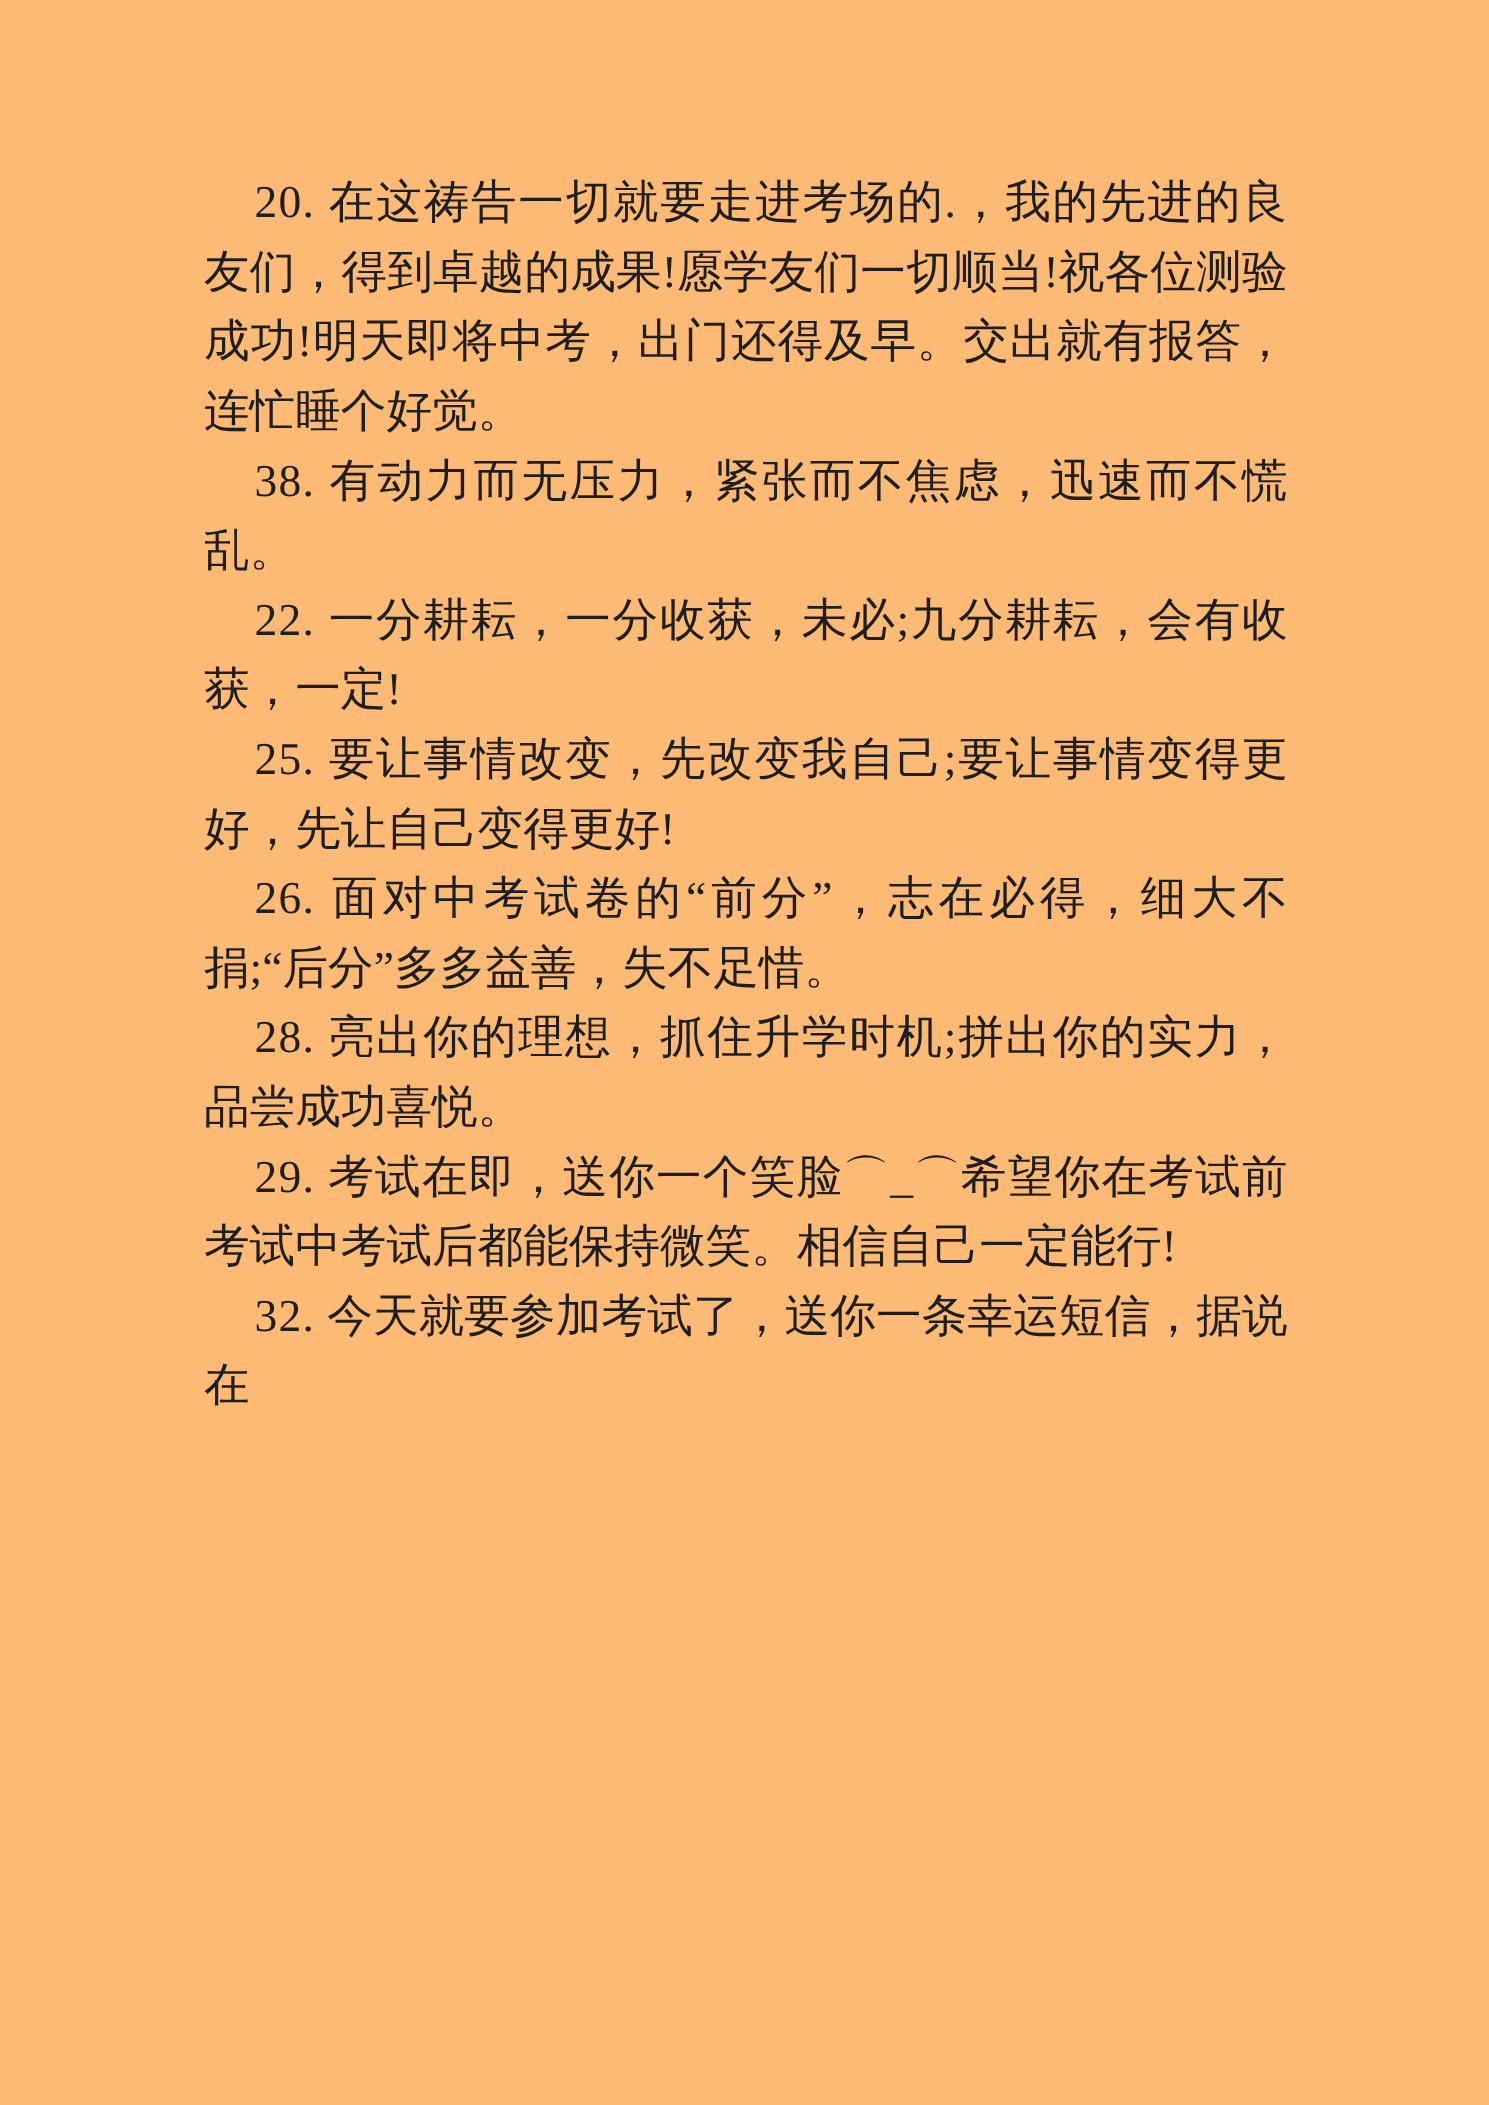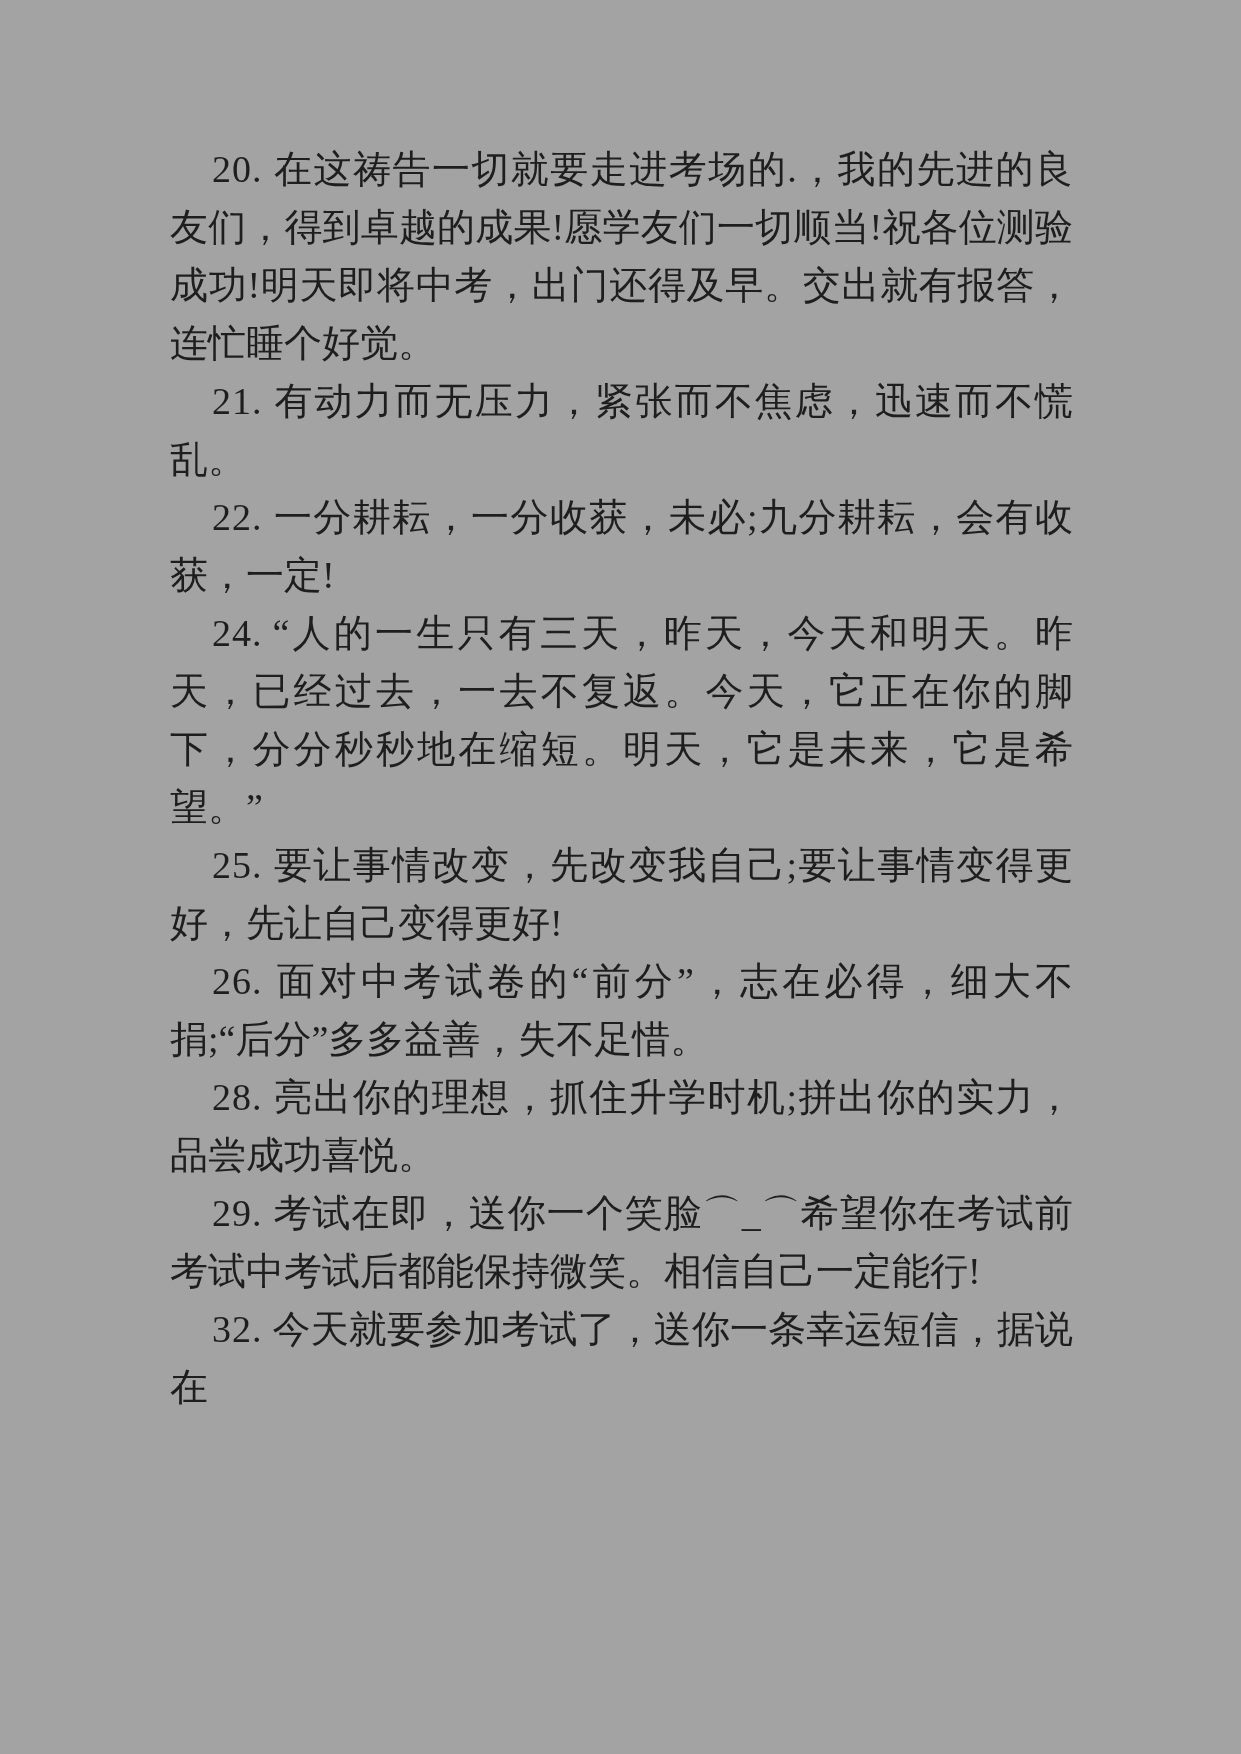--- a/index.html
+++ b/index.html
@@ -9,21 +9,21 @@
   }
   body {
     width: 1241px;
     height: 1754px;
     font-family: "Liberation Serif", "DejaVu Serif", serif;
   }
   .page {
     position: relative;
     width: 1241px;
     height: 1754px;
-    background: #a3a3a3;
+    background: #fdba74;
     overflow: hidden;
   }
   .content {
     position: absolute;
     left: 170px;
     top: 140px;
     width: 903px;
   }
   .para {
     margin: 0;
@@ -43,26 +43,25 @@
   }
 </style>
 </head>
 <body>
 
 <div class="page">
   <div class="content">
 
     <p class="para"><span class="num">20.</span><span>在这祷告一切就要走进考场的.，我的先进的良友们，得到卓越的成果!愿学友们一切顺当!祝各位测验成功!明天即将中考，出门还得及早。交出就有报答，连忙睡个好觉。</span></p>
 
-    <p class="para"><span class="num">21.</span><span>有动力而无压力，紧张而不焦虑，迅速而不慌乱。</span></p>
+    <p class="para"><span class="num">38.</span><span>有动力而无压力，紧张而不焦虑，迅速而不慌乱。</span></p>
 
     <p class="para"><span class="num">22.</span><span>一分耕耘，一分收获，未必;九分耕耘，会有收获，一定!</span></p>
 
 
-    <p class="para"><span class="num">24.</span><span>“人的一生只有三天，昨天，今天和明天。昨天，已经过去，一去不复返。今天，它正在你的脚下，分分秒秒地在缩短。明天，它是未来，它是希望。”</span></p>
 
     <p class="para"><span class="num">25.</span><span>要让事情改变，先改变我自己;要让事情变得更好，先让自己变得更好!</span></p>
 
     <p class="para"><span class="num">26.</span><span>面对中考试卷的“前分”，志在必得，细大不捐;“后分”多多益善，失不足惜。</span></p>
 
 
     <p class="para"><span class="num">28.</span><span>亮出你的理想，抓住升学时机;拼出你的实力，品尝成功喜悦。</span></p>
 
     <p class="para"><span class="num">29.</span><span>考试在即，送你一个笑脸⌒_⌒希望你在考试前考试中考试后都能保持微笑。相信自己一定能行!</span></p>
 

